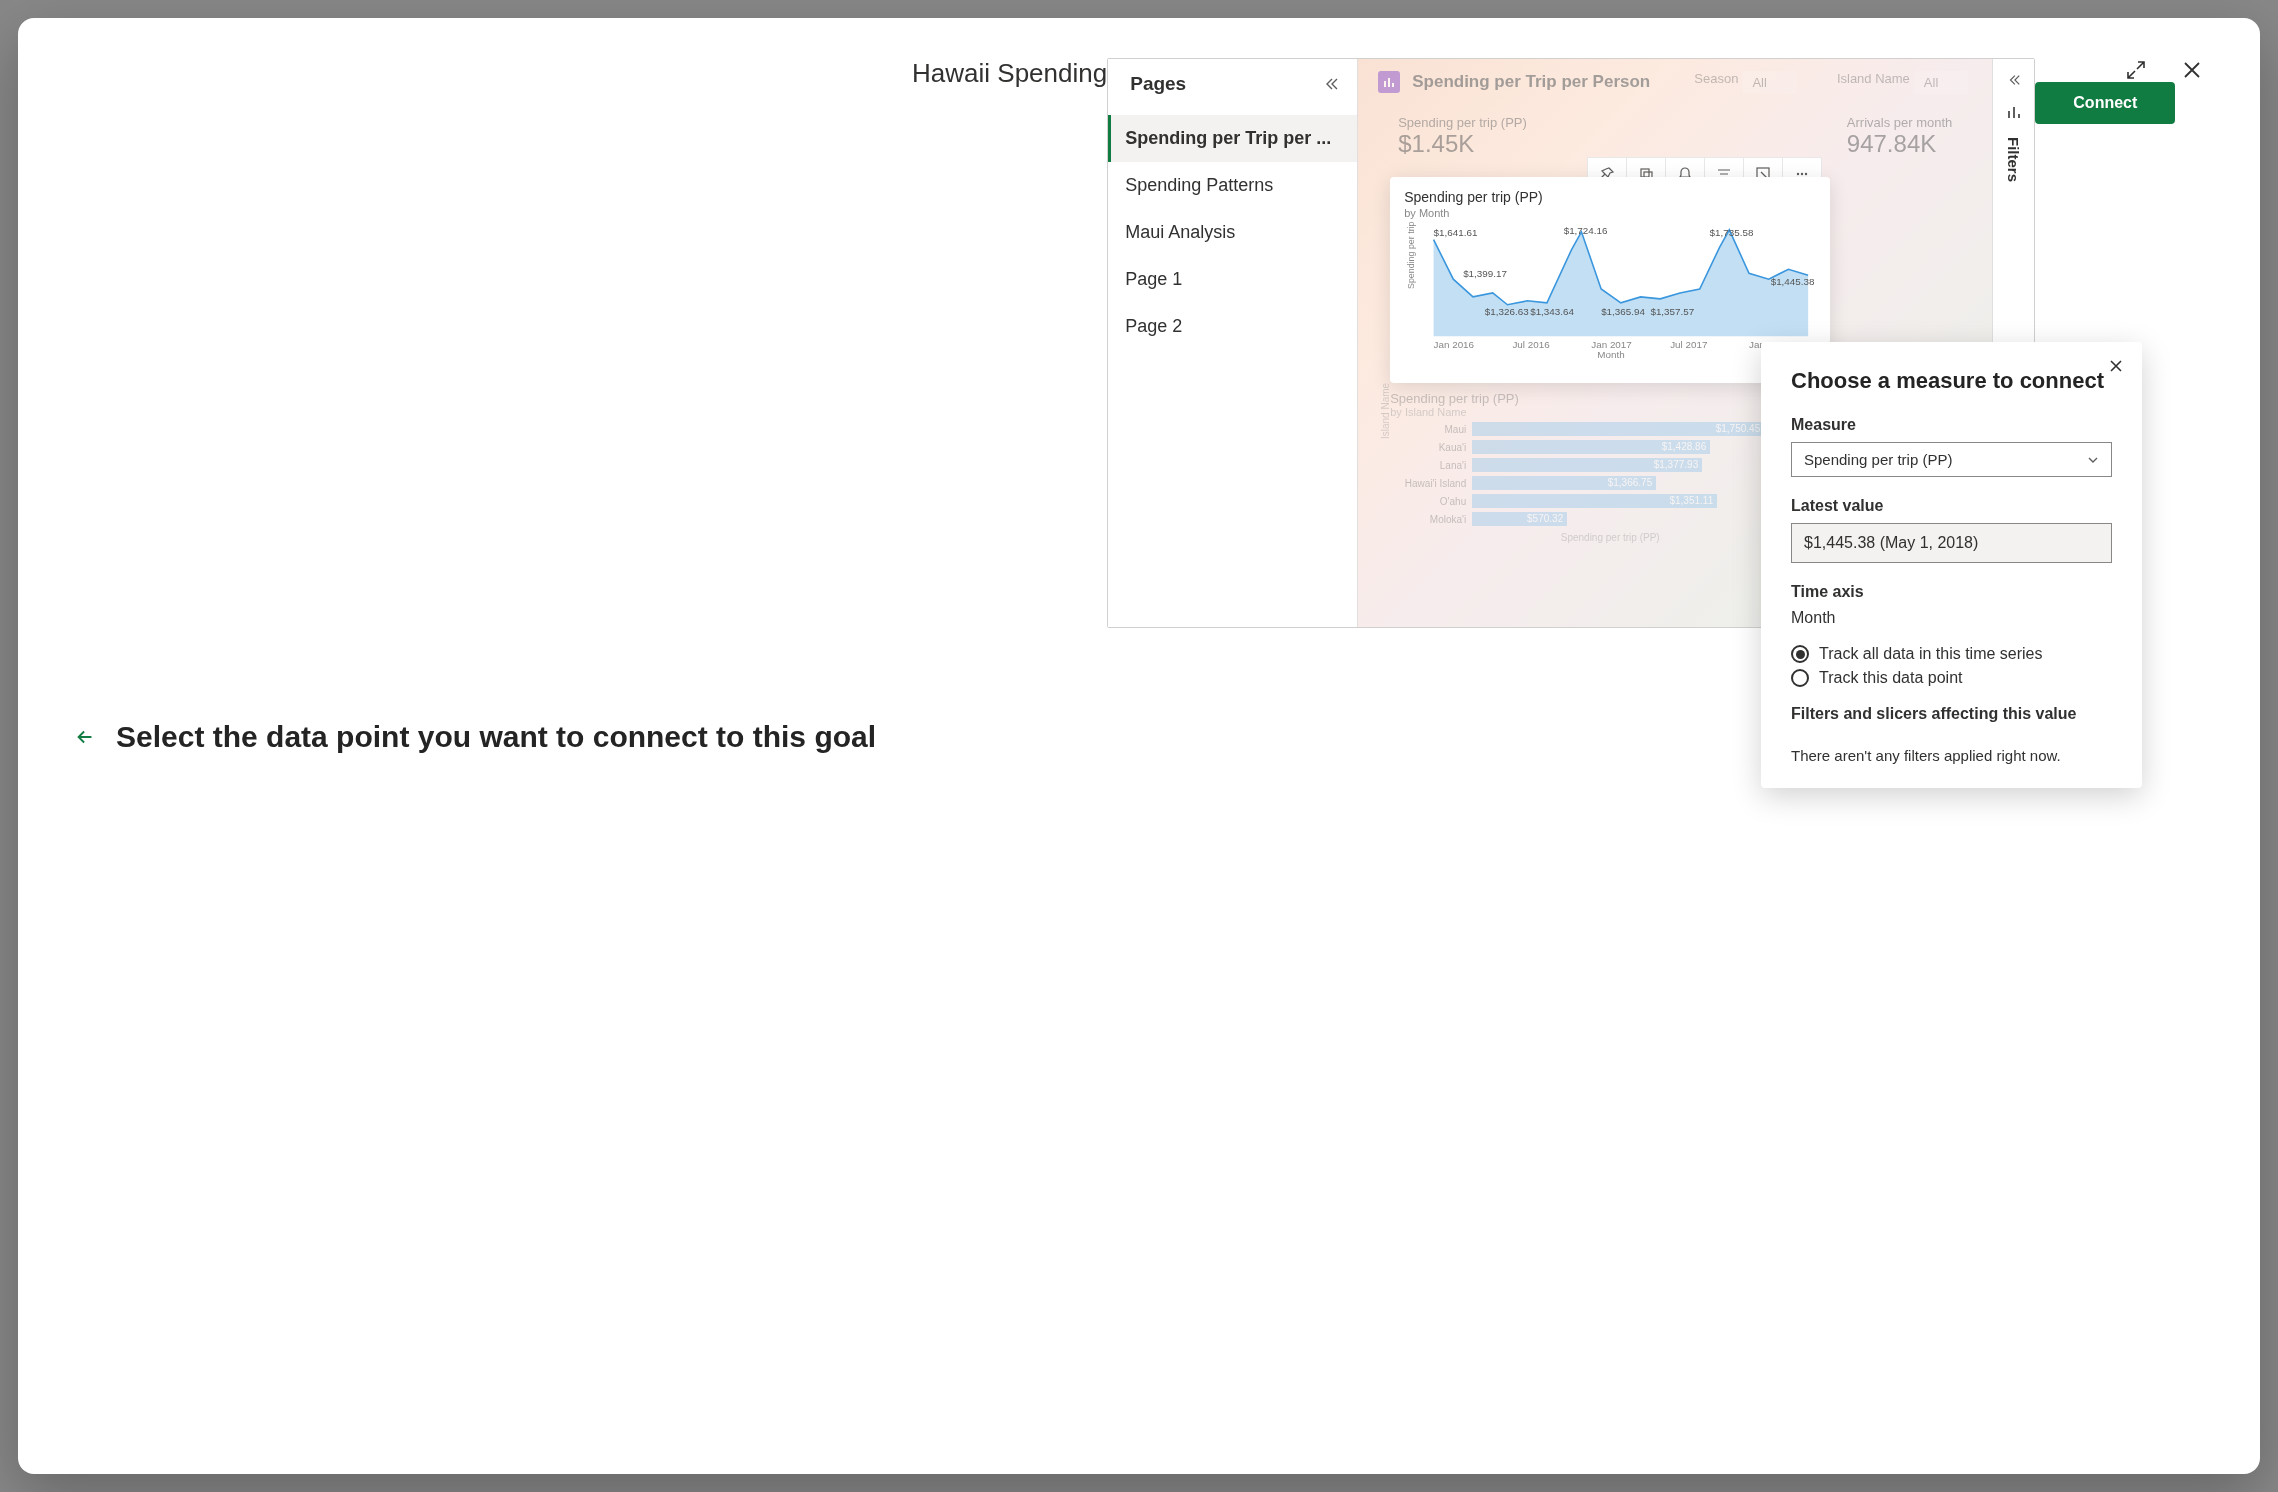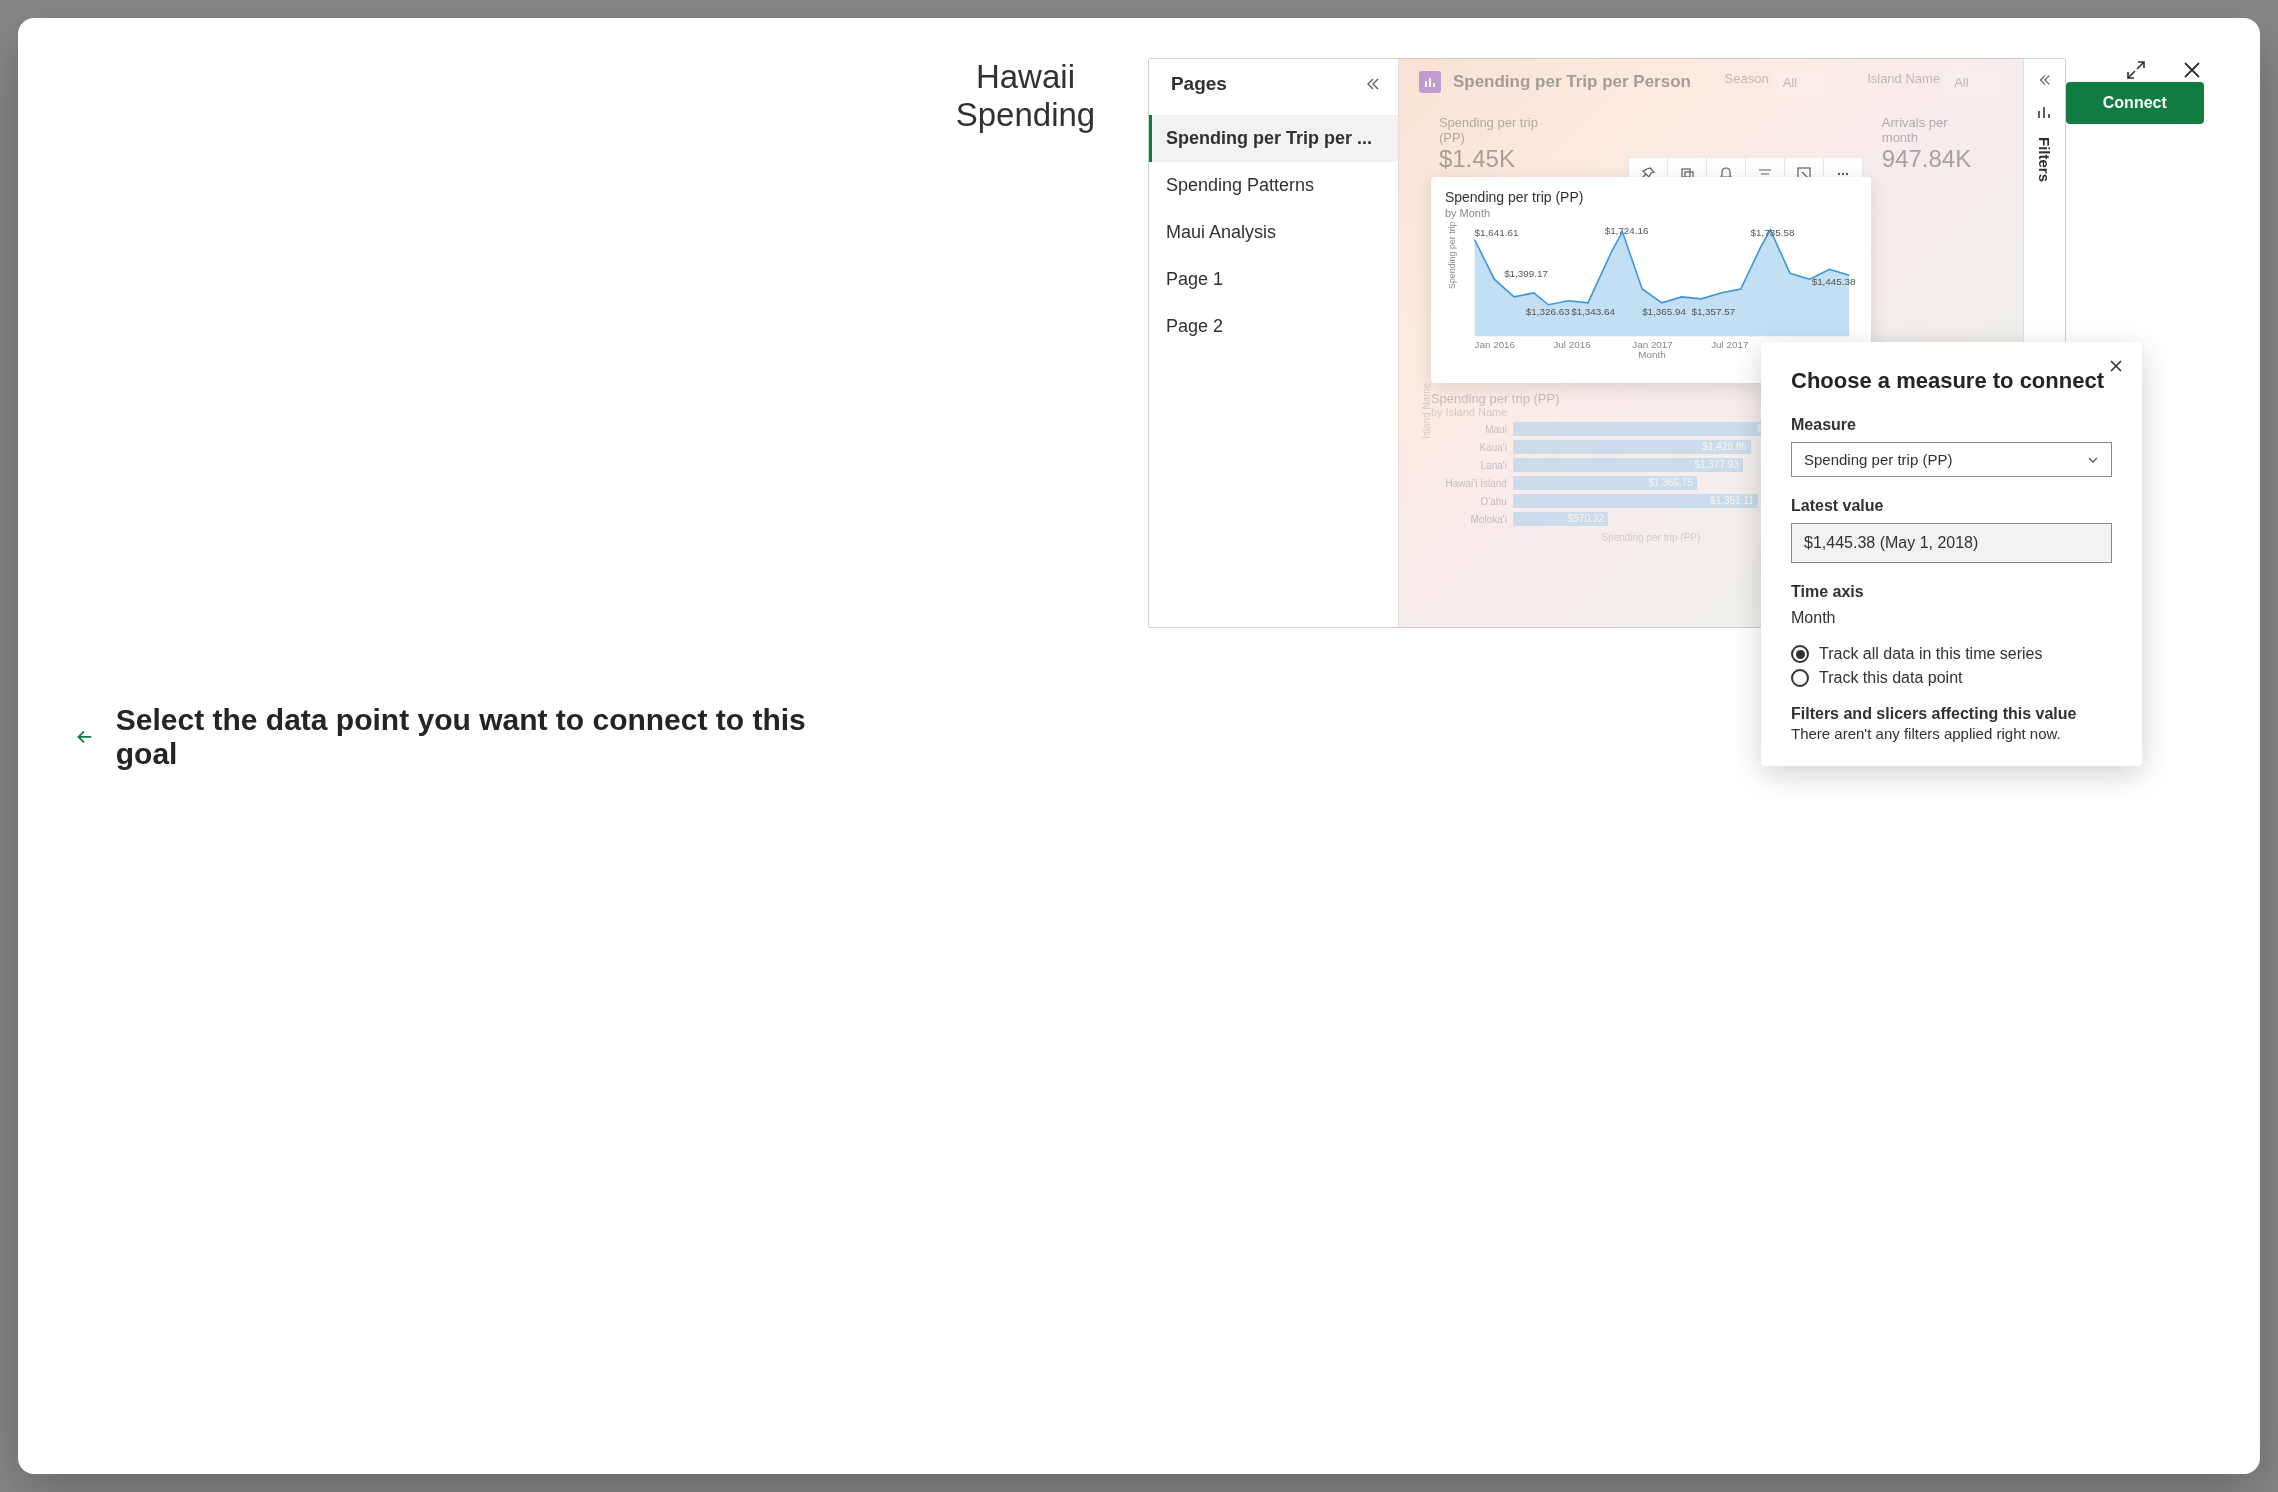--- a/index.html
+++ b/index.html
@@ -7,21 +7,21 @@
   .dialog {
     position: absolute; inset: 18px; background: #fff; border-radius: 16px;
     box-shadow: 0 20px 60px rgba(0,0,0,0.25);
     display: flex; flex-direction: row; padding: 40px 56px 36px 56px;
   }
   .dialog-top-icons { position: absolute; top: 40px; right: 56px; display: flex; gap: 32px; }
   .dialog-top-icons .ibtn { width: 24px; height: 24px; color: #323130; cursor: pointer; }
   .header-row { display: flex; align-items: center; gap: 20px; margin-bottom: 22px; }
   .back-arrow { color: #107c41; cursor: pointer; width: 22px; height: 22px; }
   .title { font-size: 30px; font-weight: 600; color: #242424; }
-  .subtitle { font-size: 33px; color: #323130; margin: 0 0 24px 36px; font-weight: 400; text-align: center; }
+  .subtitle { font-size: 26px; color: #323130; margin: 0 0 24px 36px; font-weight: 400; }
   .workspace { display: flex; border: 1px solid #d2d0ce; border-radius: 2px; height: 570px; margin-left: 0; position: relative; }
   .pages-pane { width: 250px; border-right: 1px solid #e1dfdd; background: #fff; }
   .pages-hdr { display:flex; justify-content:space-between; align-items:center; padding: 14px 18px 20px 22px; font-size: 19px; font-weight: 600; color:#323130; }
   .pages-hdr .ibtn { width: 16px; height:16px; color:#605e5c; cursor:pointer; }
   .page-item { padding: 13px 14px 13px 14px; font-size: 18px; color:#323130; cursor:pointer; border-left: 3px solid transparent; white-space:nowrap; overflow:hidden; text-overflow:ellipsis; }
   .page-item.active { font-weight: 600; background:#f3f2f1; border-left-color:#107c41; }
   .report-canvas { flex:1; position:relative; background: linear-gradient(135deg, #f9e2d4 0%, #fdeadf 25%, #f7eced 50%, #e8f1ea 100%); overflow:hidden; }
   .canvas-inner { position:relative; width:100%; height:100%; }
   .canvas-header { display:flex; align-items:center; gap:12px; padding: 12px 20px; }
   .icon-chip { width:22px; height:22px; background:#9c6bd1; border-radius:3px; display:flex; align-items:center; justify-content:center; color:#fff; opacity:.6; }
@@ -60,21 +60,21 @@
   }
   .mp-close { position:absolute; top:16px; right:18px; width:16px; height:16px; color:#323130; cursor:pointer; }
   .mp-title { font-size:22px; font-weight:600; color:#242424; margin-bottom: 22px; }
   .mp-label { font-size:16px; font-weight:600; color:#323130; margin-bottom:8px; }
   .mp-select { width:100%; border:1px solid #8a8886; padding: 8px 12px; font-size:15px; color:#323130; background:#fff; display:flex; justify-content:space-between; align-items:center; cursor:pointer; margin-bottom:20px; }
   .mp-readonly { width:100%; border:1px solid #8a8886; background:#f3f2f1; padding: 10px 12px; font-size:16px; color:#323130; margin-bottom:20px; }
   .mp-text { font-size:16px; color:#323130; margin-bottom:18px; }
   .radio-row { display:flex; align-items:center; gap:10px; font-size:16px; color:#323130; margin-bottom:6px; cursor:pointer; }
   .radio { width:18px; height:18px; border:2px solid #323130; border-radius:50%; display:flex; align-items:center; justify-content:center; }
   .radio.checked::after { content:""; width:9px; height:9px; background:#323130; border-radius:50%; }
-  .mp-sec { font-size:16px; font-weight:600; color:#323130; margin-top:18px; margin-bottom:2px; }
+  .mp-sec { font-size:16px; font-weight:600; color:#323130; margin-top:18px; margin-bottom:24px; }
   .mp-note { font-size:15px; color:#323130; }
   .connect-btn {
     margin-top: 24px; width:140px; height:42px; background:#107c41; color:#fff; border:none;
     font-size:16px; font-weight:600; border-radius:4px; cursor:pointer;
   }
   svg { display:block; }
 </style>
 </head>
 <body>
 

